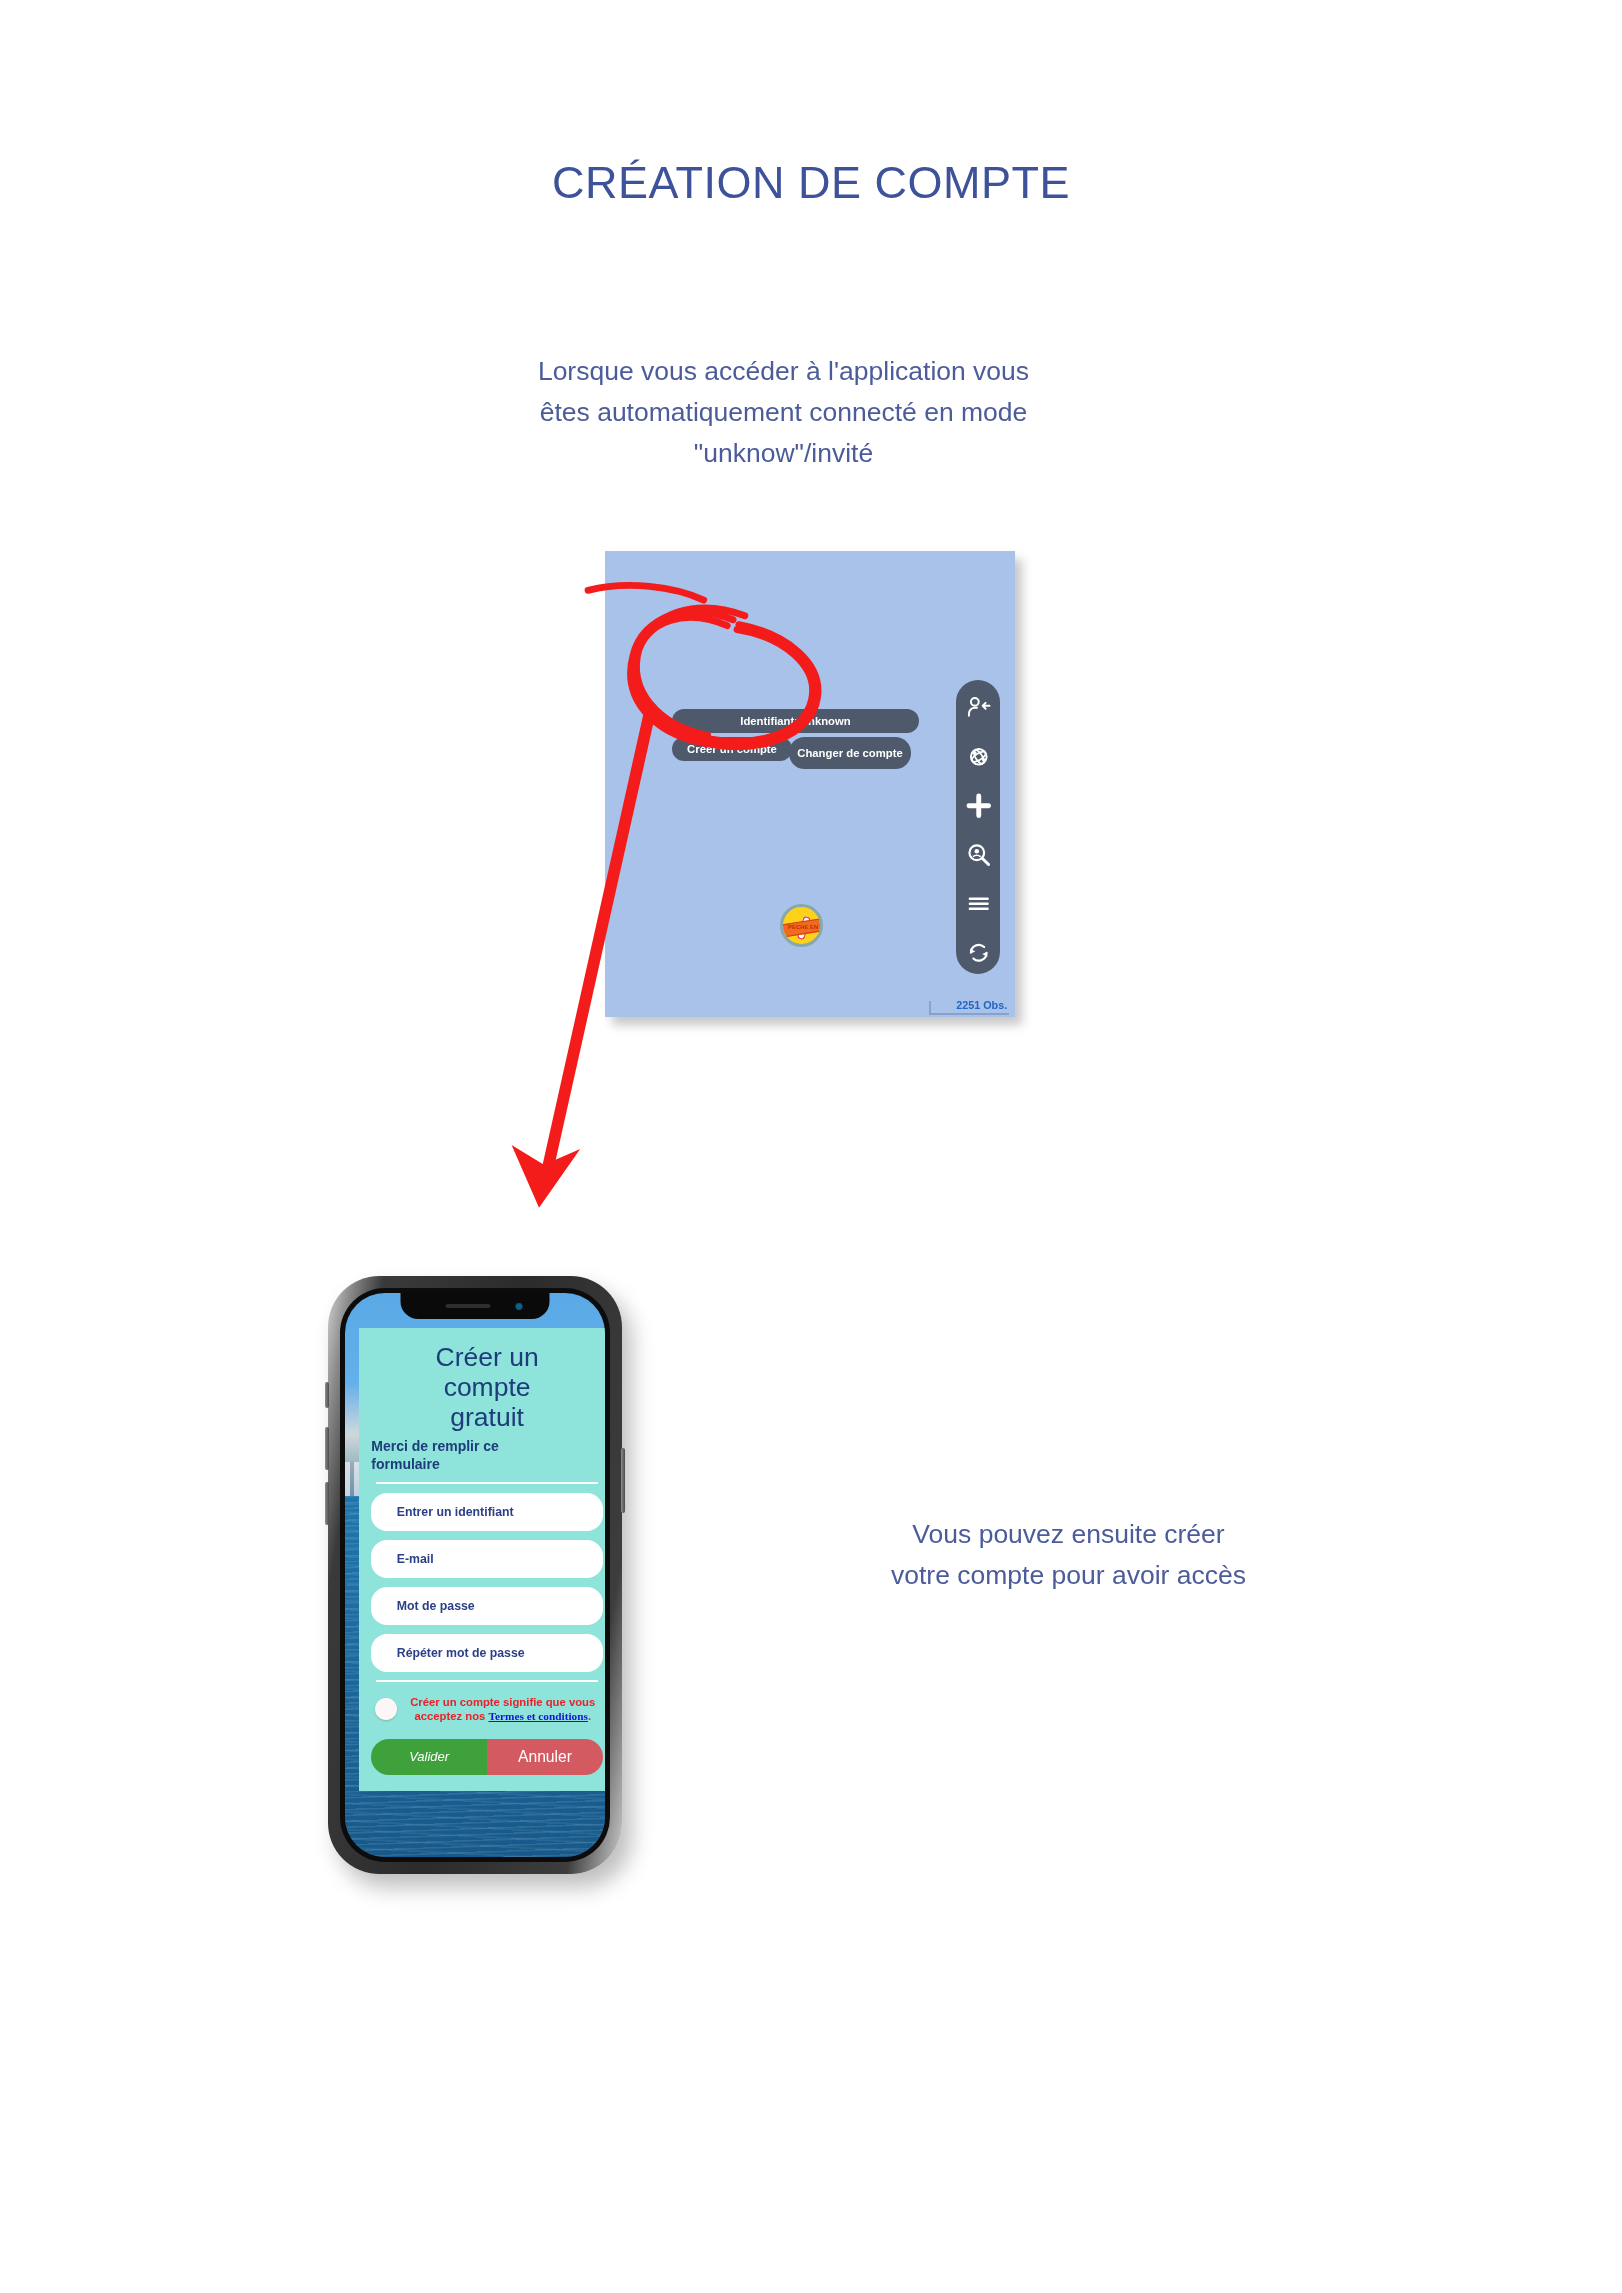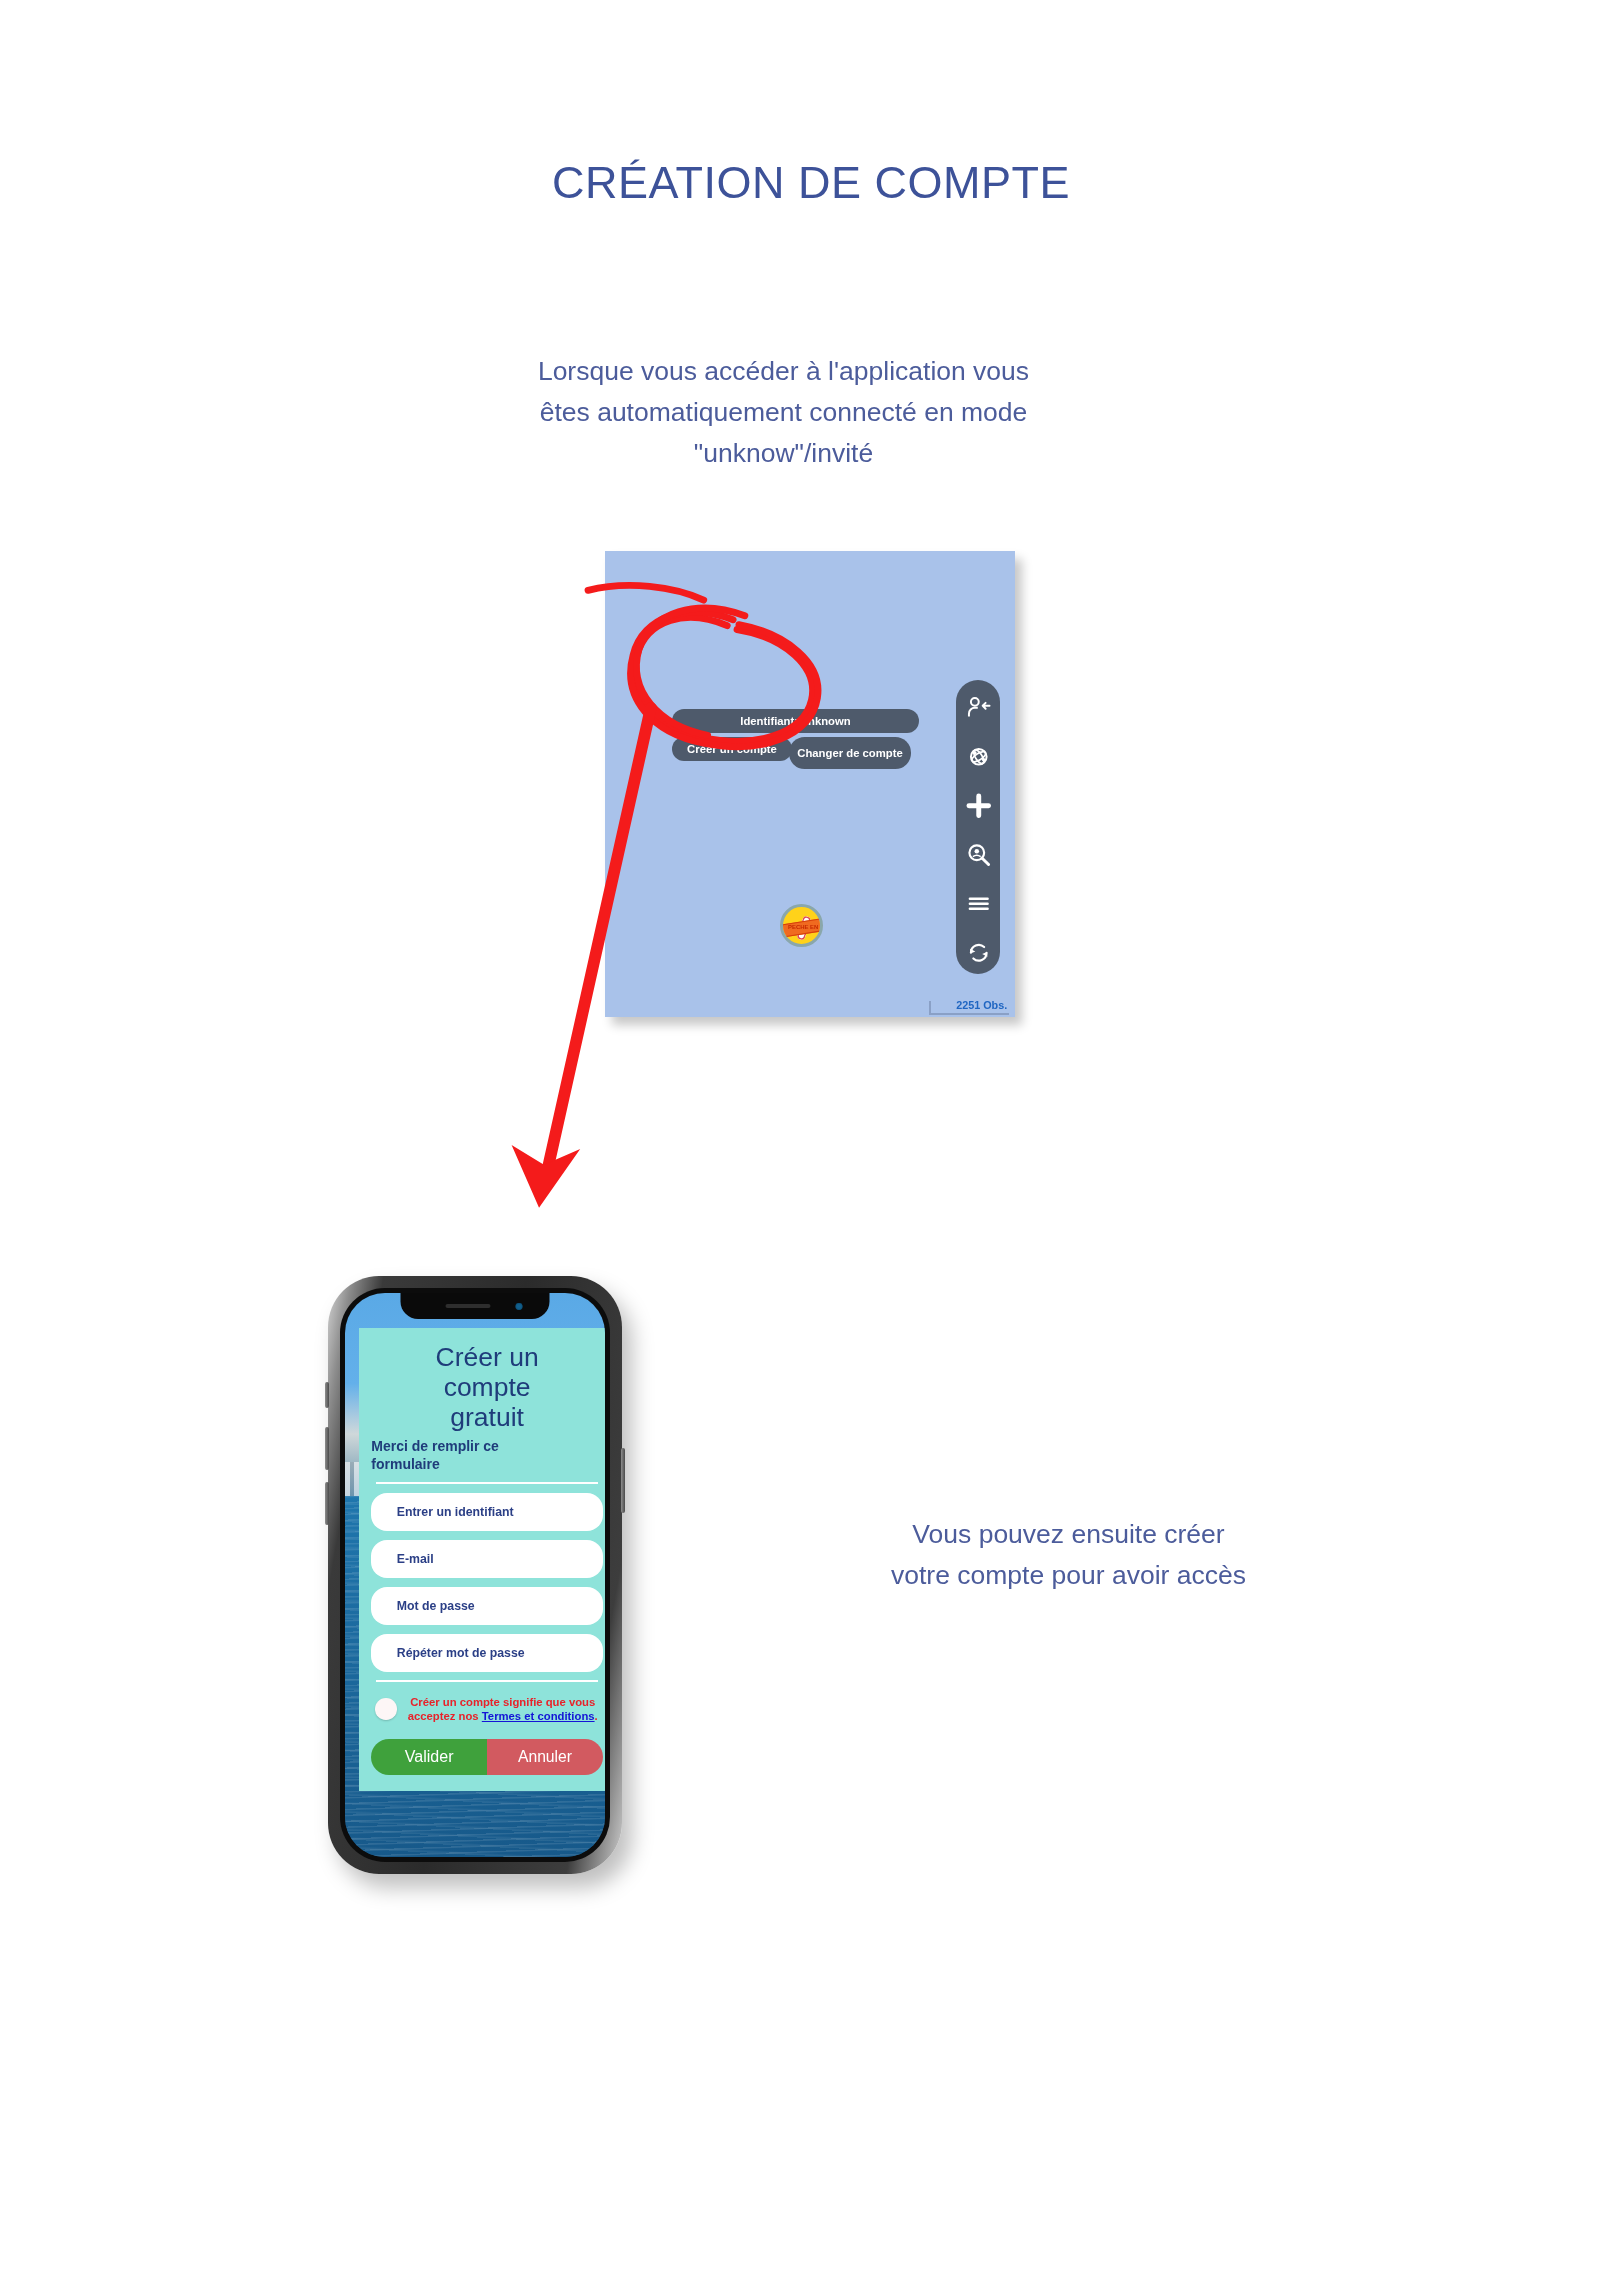--- a/index.html
+++ b/index.html
@@ -318,35 +318,37 @@
     text-align: center;
     font-size: 11.3px;
     line-height: 14px;
     font-weight: bold;
     color: #e8222a;
     font-family: "Liberation Sans", sans-serif;
   }
   .terms-link {
     color: #1414d6;
     text-decoration: underline;
+    font-family: Liberation Serif, serif;
   }
   .action-row {
     display: flex;
     margin-top: 15.7px;
     border-radius: 19.6px;
     overflow: hidden;
     height: 36px;
   }
   .btn-valider {
     flex: 1;
     background: #3fa13c;
     color: #ffffff;
     display: flex; align-items: center; justify-content: center;
-    font-size: 16px;
-    font-family: "Liberation Sans", sans-serif;
+    font-size: 13px;
+    font-family: "Liberation Sans", sans-serif;
+    font-style: italic;
   }
   .btn-annuler {
     flex: 1;
     background: #d25a60;
     color: #ffffff;
     display: flex; align-items: center; justify-content: center;
     font-size: 15.7px;
     font-family: "Liberation Sans", sans-serif;
   }
 

